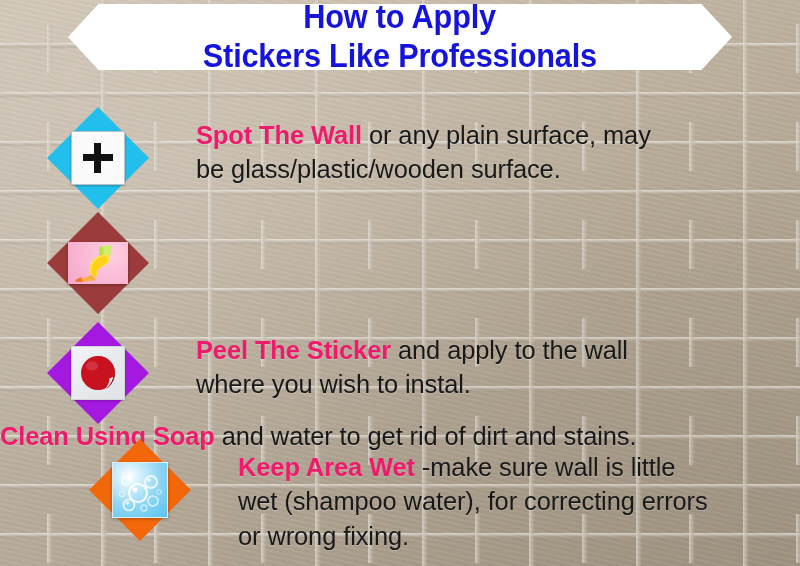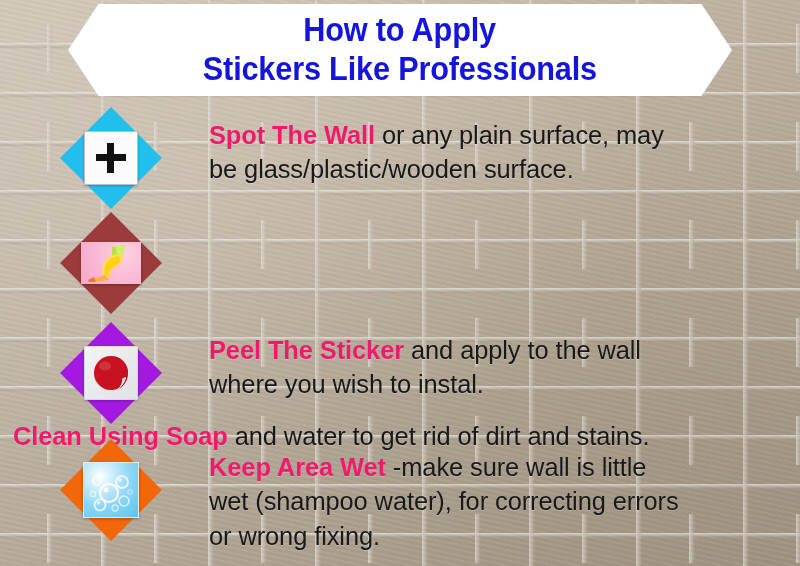--- a/index.html
+++ b/index.html
@@ -57,45 +57,45 @@
     position:absolute;inset:0;
     background-image:
       repeating-linear-gradient(12deg, rgba(255,255,255,.05) 0 2px, rgba(0,0,0,.02) 2px 5px),
       radial-gradient(ellipse at 18% 30%, rgba(255,255,255,.14), transparent 55%),
       radial-gradient(ellipse at 82% 78%, rgba(110,98,84,.14), transparent 58%);
     opacity:.85;
   }
 
   
   .banner{
-    position:absolute;left:68px;top:4px;width:664px;height:92px;
+    position:absolute;left:68px;top:4px;width:664px;height:66px;
     background:#ffffff;
     clip-path:polygon(4.6% 0%, 95.4% 0%, 100% 50%, 95.4% 100%, 4.6% 100%, 0% 50%);
     box-shadow:0 2px 5px rgba(0,0,0,.25);
     display:flex;flex-direction:column;align-items:center;justify-content:center;
   }
   .banner-line{
     color:#1414dd;
     font-weight:bold;
     font-size:33px;
     line-height:1.17;
     letter-spacing:-.2px;
     transform:scaleX(.93);
     transform-origin:center;
     white-space:nowrap;
     text-align:center;
   }
   .banner-line.l2{font-size:33px;}
 
   
-  .row{position:absolute;left:13px;width:705px;display:flex;align-items:flex-start;}
+  .row{position:absolute;left:0;width:705px;display:flex;align-items:flex-start;}
   .row-1{top:108px;}
   .row-2{top:213px;flex-direction:column;}
   .row-3{top:323px;justify-content:flex-end;}
-  .row-4{top:440px;}
+  .row-4{top:440px;padding-left:42px;}
 
   .icon-cell{
     position:relative;width:196px;flex:0 0 196px;
     display:flex;align-items:flex-start;justify-content:center;
   }
   .diamond{
     position:relative;width:72px;height:72px;margin-top:14px;
     transform:rotate(45deg);
     display:flex;align-items:center;justify-content:center;
   }

